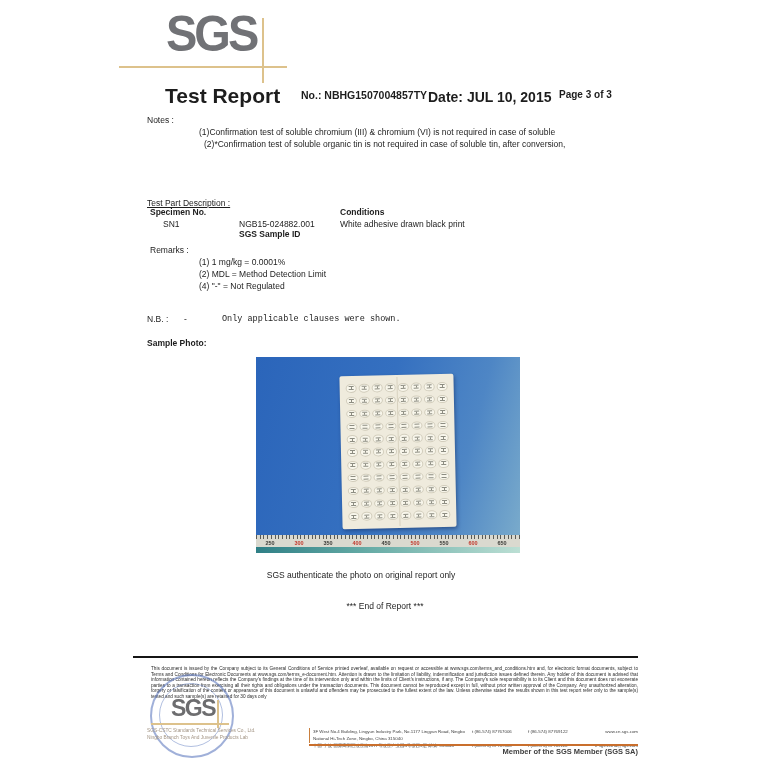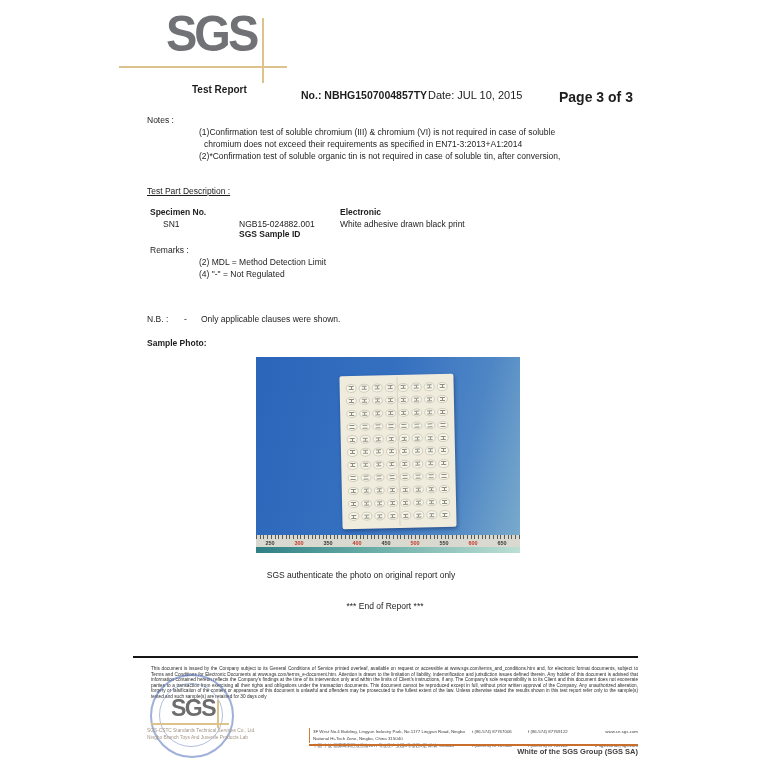--- a/index.html
+++ b/index.html
@@ -5,40 +5,40 @@
   html,body{margin:0;padding:0;}
   body{width:768px;height:768px;background:#ffffff;position:relative;overflow:hidden;
        font-family:"Liberation Sans","DejaVu Sans",sans-serif;color:#1d1d1d;}
   .abs{position:absolute;}
 
   
   .logo-text{left:166px;top:10px;font-size:47px;font-weight:700;letter-spacing:-3px;
              color:#717276;line-height:1;transform:scaleY(1.05);}
   .gold-h{left:119px;top:66px;width:168px;height:2px;background:#ddc28c;}
   .gold-v{left:262px;top:18px;width:2px;height:65px;background:#ddc28c;}
-  .report-title{left:165px;top:84px;font-size:10px;font-weight:700;margin-left:27px;}
+  .report-title{left:165px;top:84px;font-size:21px;font-weight:700;}
   .hdr-no{left:270px;top:89px;font-size:10.5px;font-weight:700;margin-left:31px;}
-  .hdr-date{left:428px;top:89px;font-size:11px;font-weight:400;}
-  .hdr-page{left:559px;top:89px;font-size:14px;font-weight:700;}
+  .hdr-date{left:428px;top:89px;font-size:14px;font-weight:700;}
+  .hdr-page{left:559px;top:89px;font-size:10px;font-weight:700;}
 
   
   .t{font-size:8.5px;line-height:11.8px;}
   .bold{font-weight:700;}
   .underline{text-decoration:underline;}
   .notes-label{left:147px;top:115px;}
   .notes-lines{left:199px;top:127px;width:420px;}
   .notes-lines div:nth-child(2),.notes-lines div:nth-child(4){padding-left:5px;}
-  .tpd{left:147px;top:186px;}
+  .tpd{left:147px;top:198px;}
   .col-h1{left:150px;top:207px;} .col-h2{left:239px;top:217px;margin-top:12px;} .col-h3{left:340px;top:207px;}
   .col-v1{left:163px;top:219px;} .col-v2{left:239px;top:219px;} .col-v3{left:340px;top:219px;}
   .remarks-label{left:150px;top:245px;}
   .remarks-lines{left:199px;top:257px;width:300px;}
   .nb-label{left:147px;top:314px;}
   .nb-dash{left:184px;top:314px;}
-  .nb-text{left:201px;top:314px;}
+  .nb-text{left:222px;top:314px;font-family:Liberation Mono, monospace;}
   .photo-label{left:147px;top:338px;}
 
   
   .photo{left:256px;top:357px;width:264px;height:196px;overflow:hidden;
          background:linear-gradient(105deg,#2b65ba 0%,#3570c0 45%,#4e86c5 75%,#7cadcc 100%);}
   .sheet{position:absolute;left:85px;top:18px;width:114px;height:153px;background:#efebdd;
          border-radius:2px;transform:rotate(-1.2deg);box-shadow:1px 2px 4px rgba(10,30,80,.45);}
   .sheet::before{content:"";position:absolute;left:50%;top:2px;bottom:2px;width:1px;background:#d8d2c0;}
   .sticker-grid{position:absolute;left:5px;top:6px;right:5px;bottom:6px;display:grid;
                 grid-template-columns:repeat(8,1fr);grid-auto-rows:1fr;justify-items:center;align-items:center;}
@@ -87,34 +87,34 @@
 <div class="abs gold-h"></div>
 <div class="abs gold-v"></div>
 <div class="abs report-title">Test Report</div>
 <div class="abs hdr-no">No.: NBHG1507004857TY</div>
 <div class="abs hdr-date">Date: JUL 10, 2015</div>
 <div class="abs hdr-page">Page 3 of 3</div>
 
 <div class="abs t notes-label">Notes :</div>
 <div class="abs t notes-lines">
   <div>(1)Confirmation test of soluble chromium (III) &amp; chromium (VI) is not required in case of soluble</div>
-  <div>chromium does not exceed their requirements as specified in EN71-3:2013+A1:2014</div>
   <div>(2)*Confirmation test of soluble organic tin is not required in case of soluble tin, after conversion,</div>
 </div>
 
 <div class="abs t underline tpd">Test Part Description :</div>
 <div class="abs t bold col-h1">Specimen No.</div>
 <div class="abs t bold col-h2">SGS Sample ID</div>
-<div class="abs t bold col-h3">Electronic</div>
+<div class="abs t bold col-h3">Conditions</div>
 <div class="abs t col-v1">SN1</div>
 <div class="abs t col-v2">NGB15-024882.001</div>
 <div class="abs t col-v3">White adhesive drawn black print</div>
 
 <div class="abs t remarks-label">Remarks :</div>
 <div class="abs t remarks-lines">
+  <div>(1) 1 mg/kg = 0.0001%</div>
   <div>(2) MDL = Method Detection Limit</div>
   <div>(4) "-" = Not Regulated</div>
 </div>
 
 <div class="abs t nb-label">N.B. :</div>
 <div class="abs t nb-dash">-</div>
 <div class="abs t nb-text">Only applicable clauses were shown.</div>
 
 <div class="abs t bold photo-label">Sample Photo:</div>
 
@@ -429,13 +429,13 @@
   </div>
   <div class="addr-row">
     <span class="a">中国·宁波·国家高新区凌云路1177号凌云产业园4号楼西3层  邮编: 315040</span>
     <span class="p">t (86-574) 87767006</span>
     <span class="p">f (86-574) 87769122</span>
     <span class="w">e sgs.china@sgs.com</span>
   </div>
 </div>
 
 <div class="abs footer-orange"></div>
-<div class="abs member">White of the SGS Group (SGS SA)</div>
+<div class="abs member">Member of the SGS Member (SGS SA)</div>
 
 </body></html>

